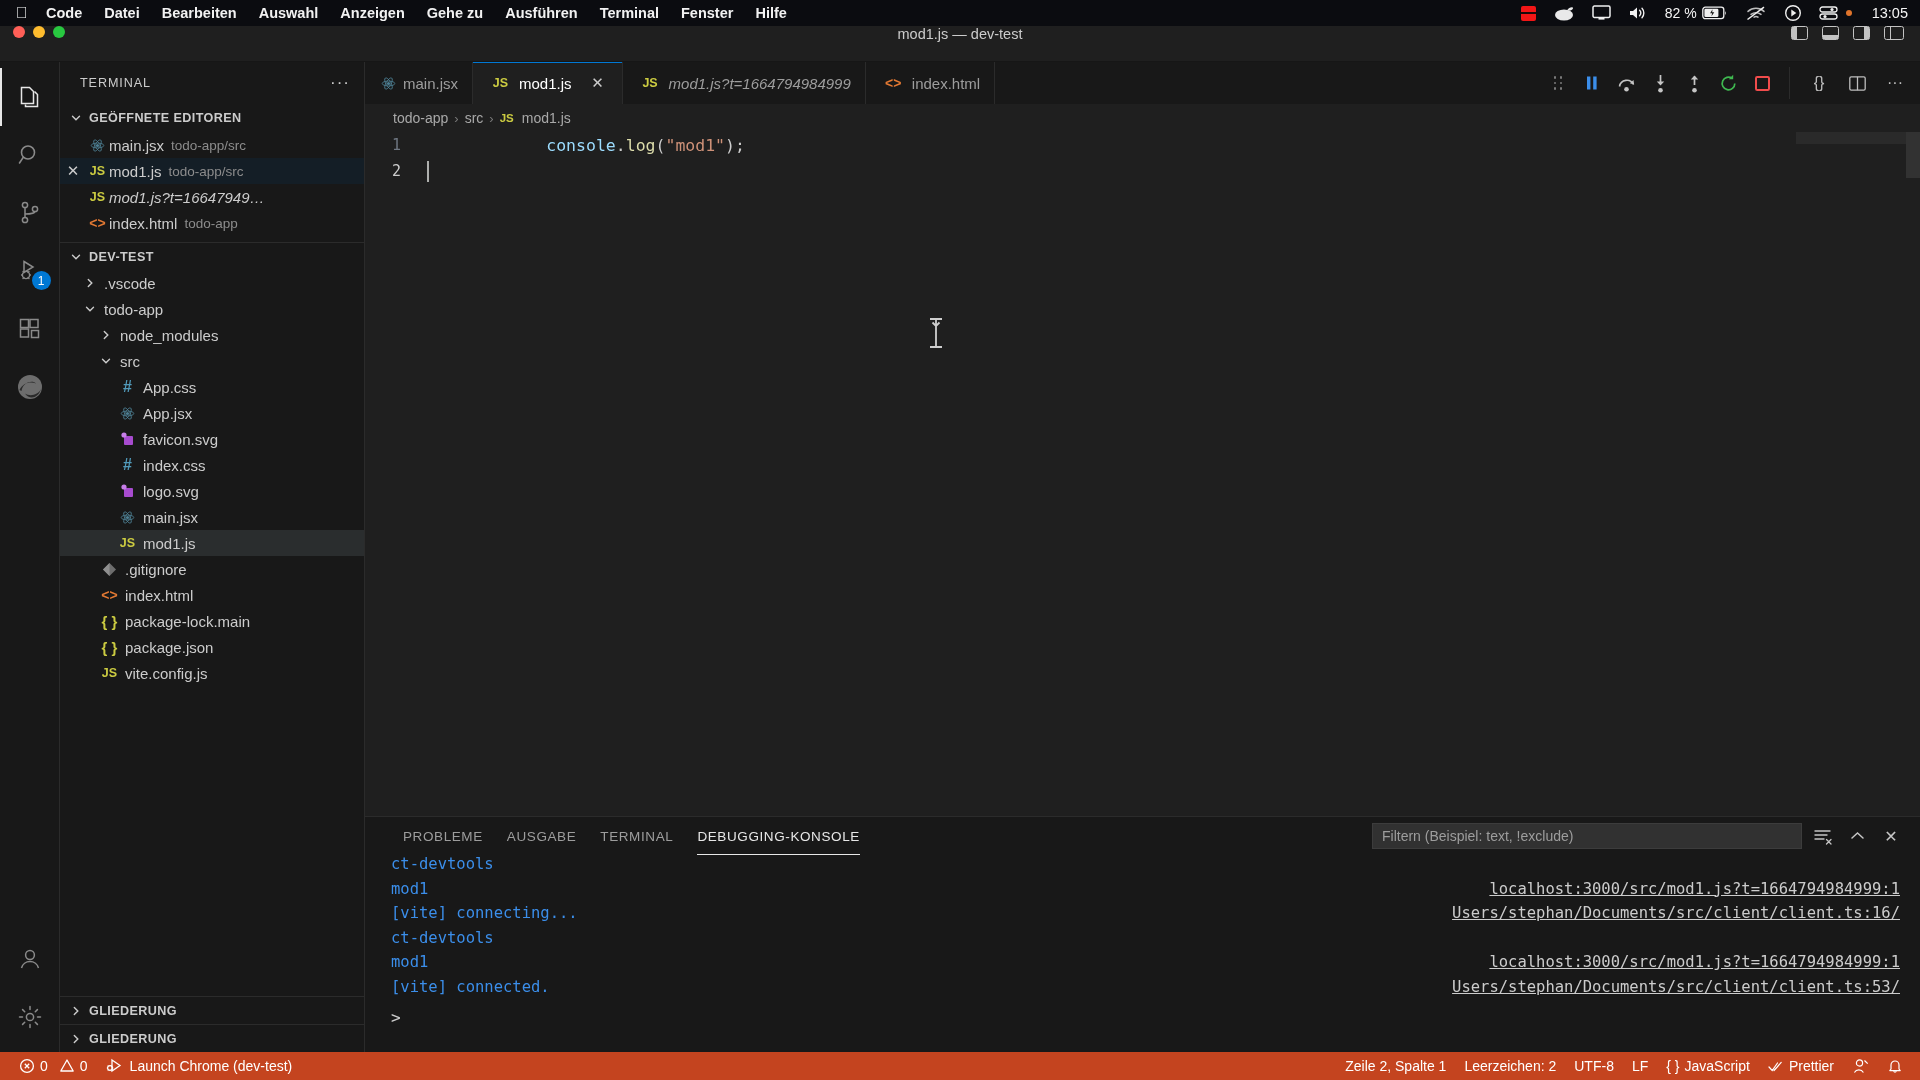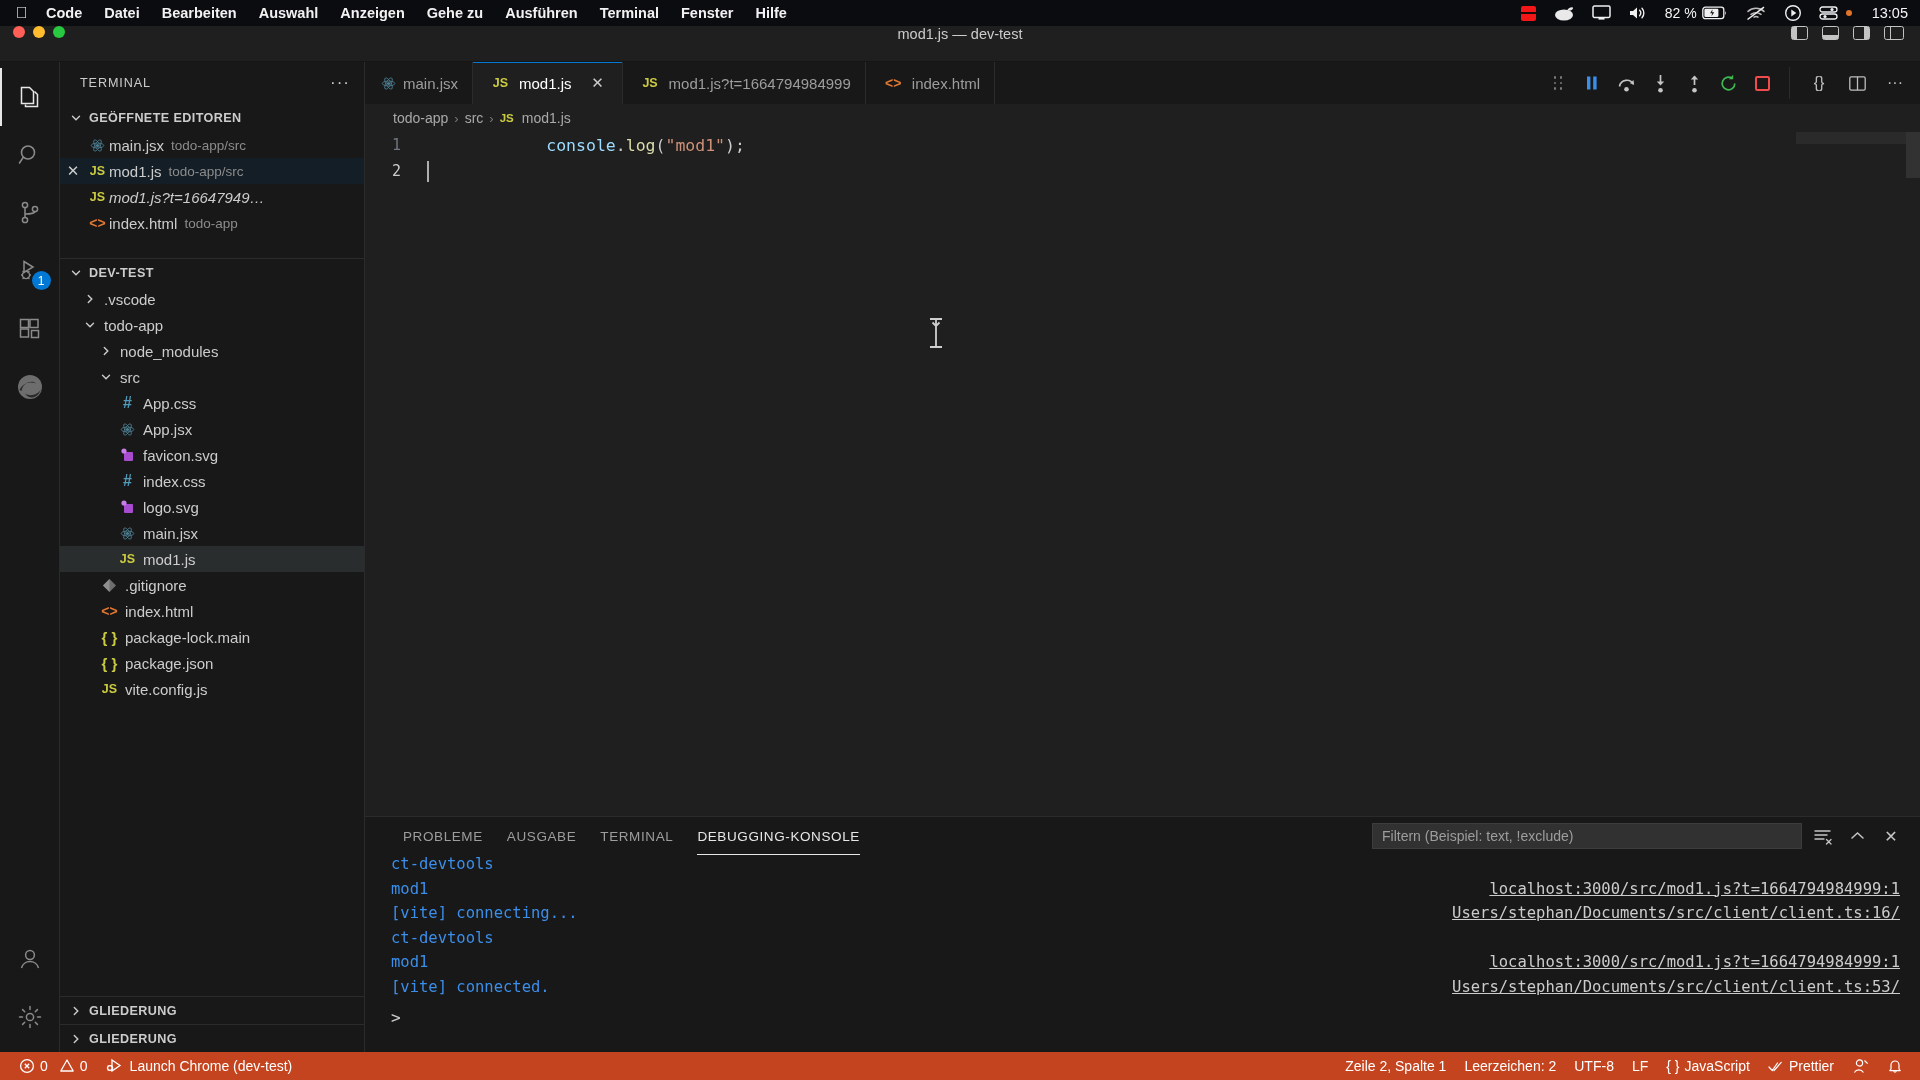--- a/index.html
+++ b/index.html
@@ -127,21 +127,21 @@
   .tabsrow { height: 42px; flex: 0 0 42px; background: #181818; display: flex; position: relative; }
   .tabs { display: flex; height: 42px; }
   .tab {
     display: flex; align-items: center; gap: 7px; padding: 0 14px 0 16px;
     font-size: 15px; color: #9d9d9d; border-right: 1px solid #2b2b2b;
     position: relative; white-space: nowrap; cursor: pointer; min-width: 0;
   }
   .tab.active { background: #1f1f1f; color: #ffffff; }
   .tab.active::after { content: ""; position: absolute; left: 0; right: 0; top: 0; height: 1px; background: #0078d4; }
   .tab .tabclose { margin-left: 9px; width: 20px; text-align: center; font-size: 15px; color: #cccccc; }
-  .tab .ital { }
+  .tab .ital { font-style: italic; }
   .tabfiller { flex: 1; background: #181818; }
   .debugtoolbar {
     position: absolute; right: 0; top: 0; height: 42px; display: flex; align-items: center;
     background: #181818; padding-right: 8px;
   }
   .dt-btn { width: 34px; height: 32px; display: flex; align-items: center; justify-content: center; cursor: pointer; }
   .grip { display: grid; grid-template-columns: 3px 3px; gap: 3px; }
   .grip i { width: 2.5px; height: 2.5px; background: #7a7a7a; border-radius: 50%; display: block; }
   .editor-actions { display: flex; align-items: center; gap: 4px; padding-left: 12px; border-left: 1px solid #2b2b2b; margin-left: 10px; }
   .ea-btn { width: 34px; height: 32px; display: flex; align-items: center; justify-content: center; color: #bdbdbd; font-size: 16px; cursor: pointer; }
@@ -401,21 +401,21 @@
         <span class="fname italic">mod1.js?t=16647949…</span>
       </div>
 
       <div class="tree-row">
         <span class="closebox"></span>
         <span class="ficon html">&lt;&gt;</span>
         <span class="fname">index.html</span>
         <span class="fdesc">todo-app</span>
       </div>
 
-      <div class="section-head sec-divider" style="margin-top:22px">
+      <div class="section-head sec-divider" style="margin-top:6px">
         <span class="chev">
           <svg width="12" height="12" viewBox="0 0 12 12">
               <path d="M2.5 4.3L6 7.8l3.5-3.5" fill="none" stroke="currentColor" stroke-width="1.4" stroke-linecap="round"></path>
             </svg>
         </span>
         <span>DEV-TEST</span>
       </div>
 
       <div class="tree-row" style="padding-left:22px">
         <span class="chev">

